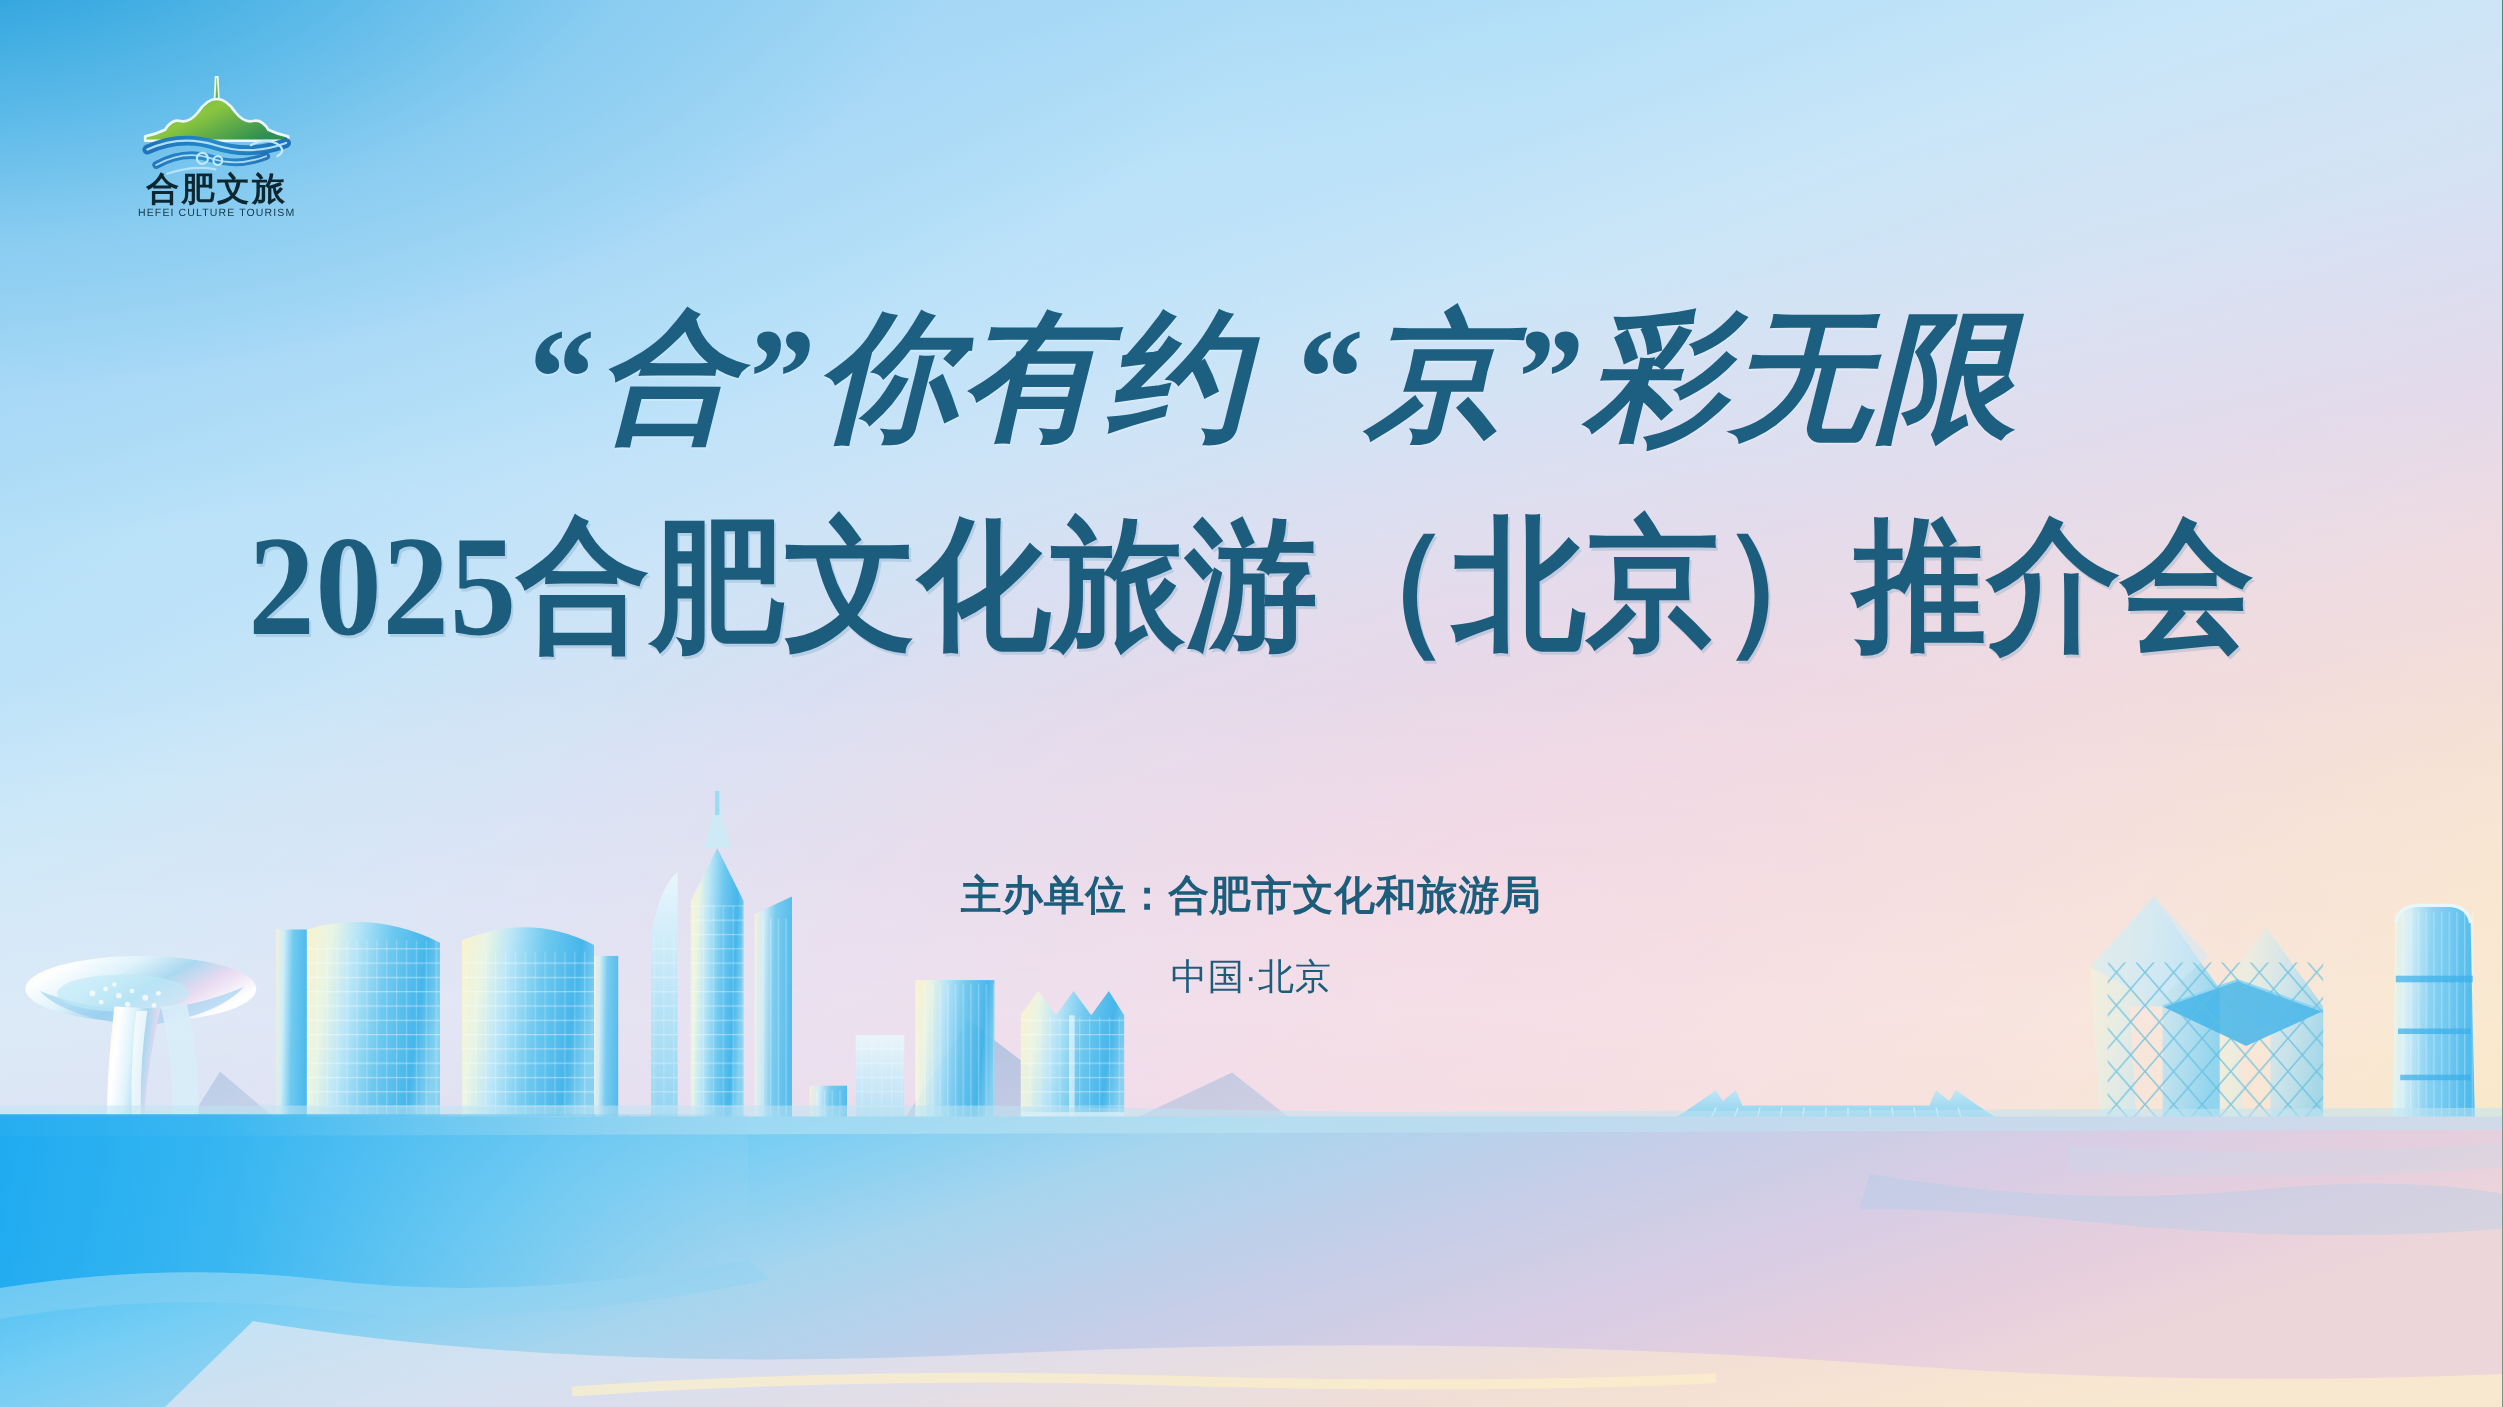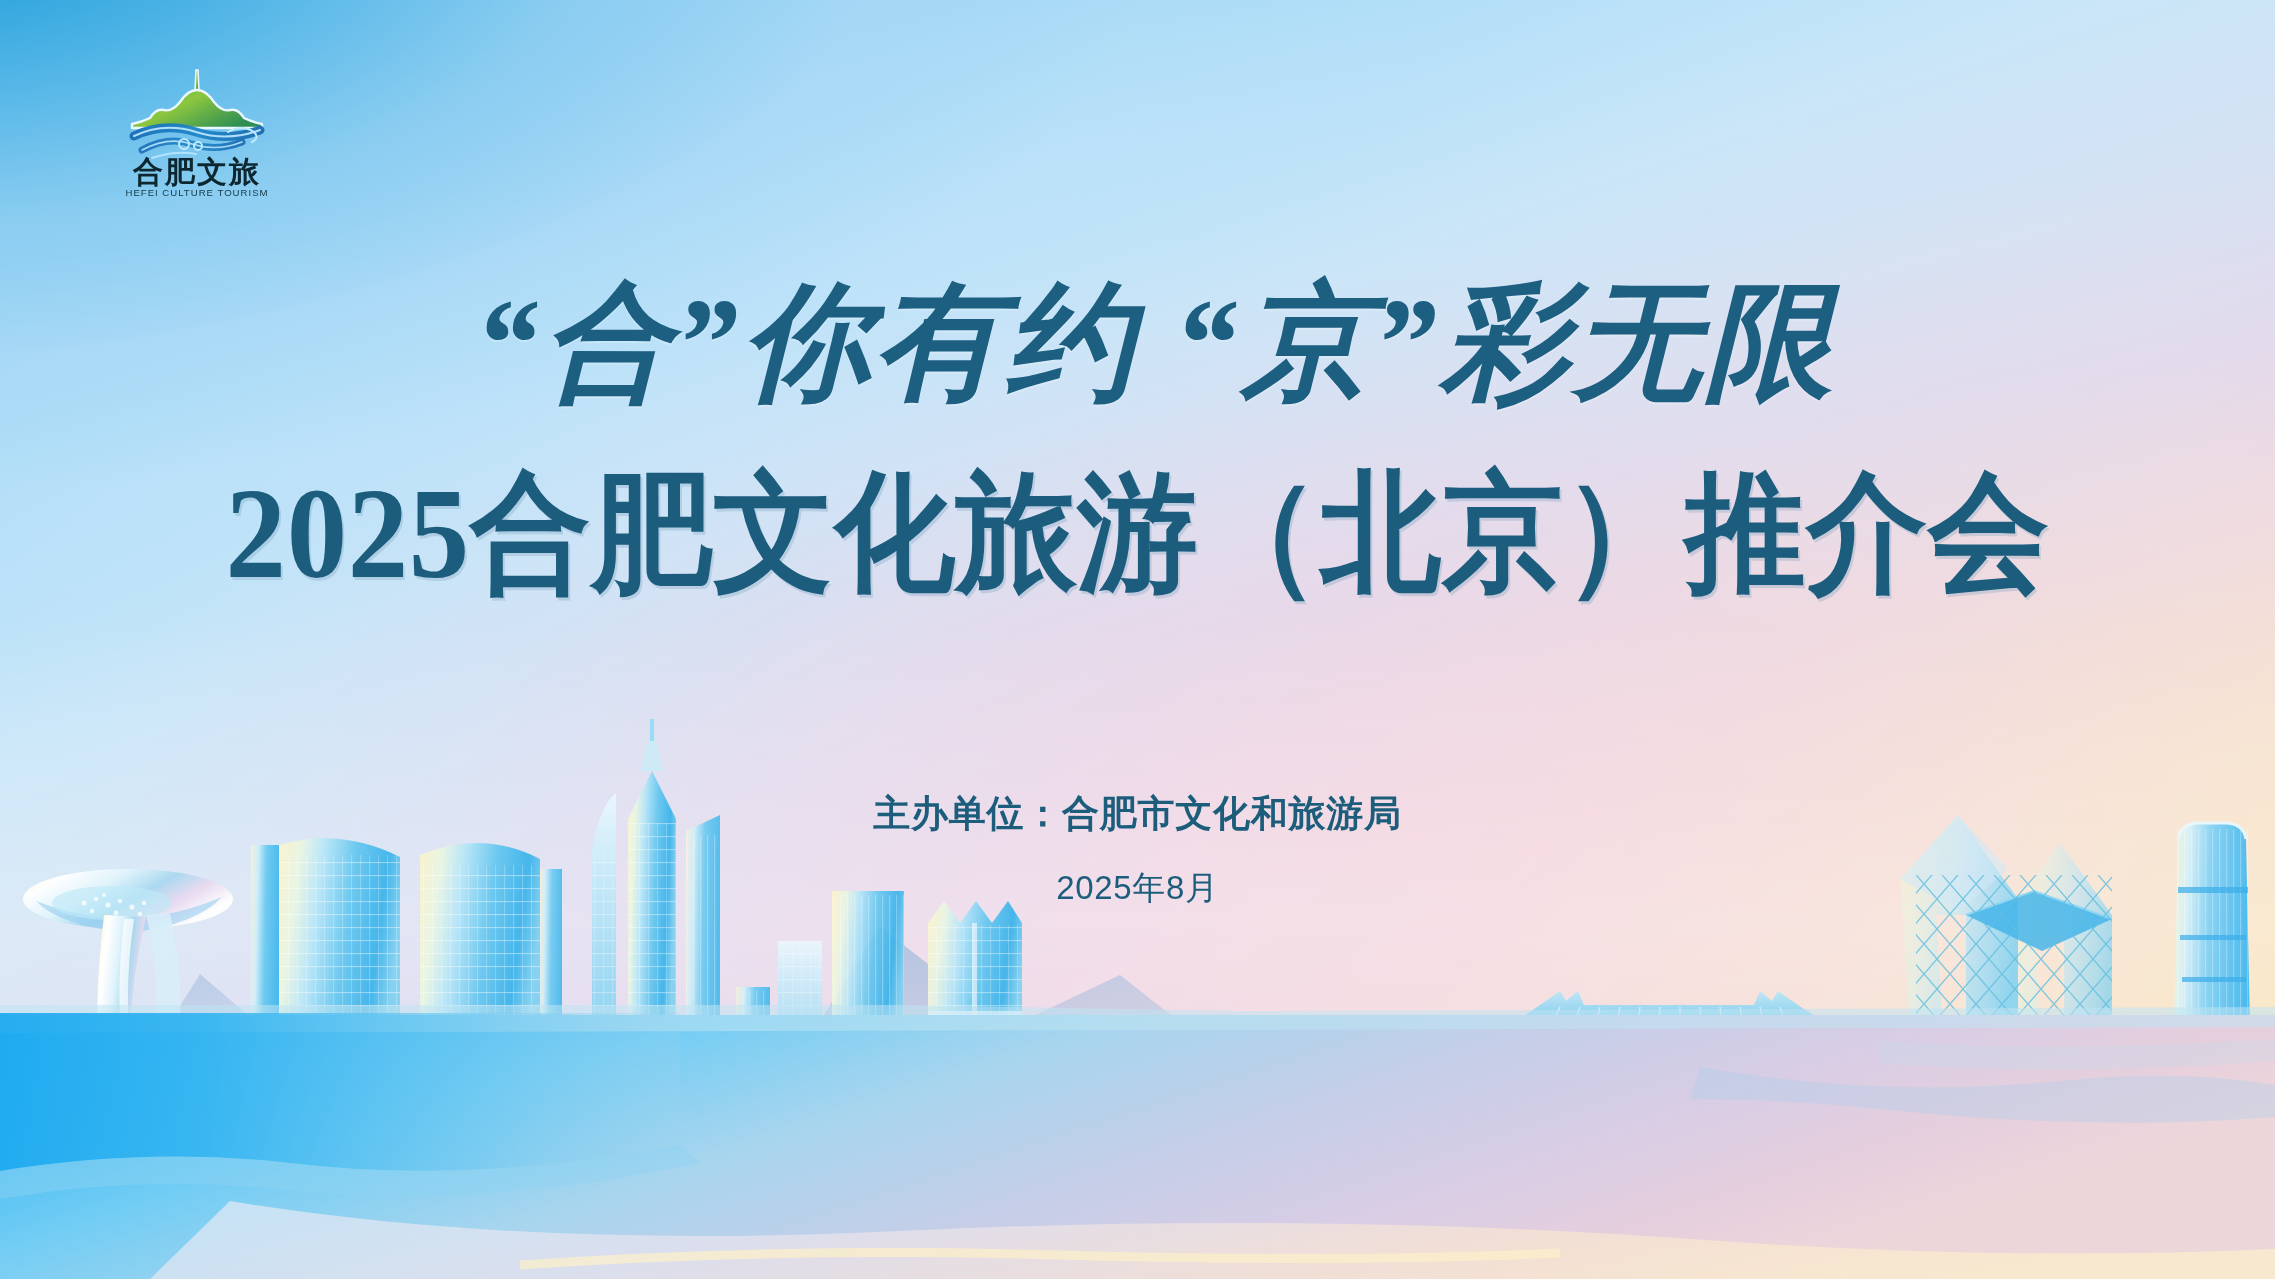--- a/index.html
+++ b/index.html
@@ -465,16 +465,16 @@
       <text x="105" y="138" text-anchor="middle" font-family="'Liberation Sans','DejaVu Sans',sans-serif" font-size="9.6" letter-spacing="1.0" fill="#143947">HEFEI CULTURE TOURISM</text>
     </svg>
   </div>
 
   <div class="headline">“合”你有约 “京”彩无限</div>
 
   <div class="subhead">2025合肥文化旅游（北京）推介会</div>
 
   <div class="credits">
     <div class="line1">主办单位：合肥市文化和旅游局</div>
-    <div class="line3">2025年8月</div>
+    <div class="line2">中国·北京</div>
   </div>
 
 </div>
 
 </body></html>

